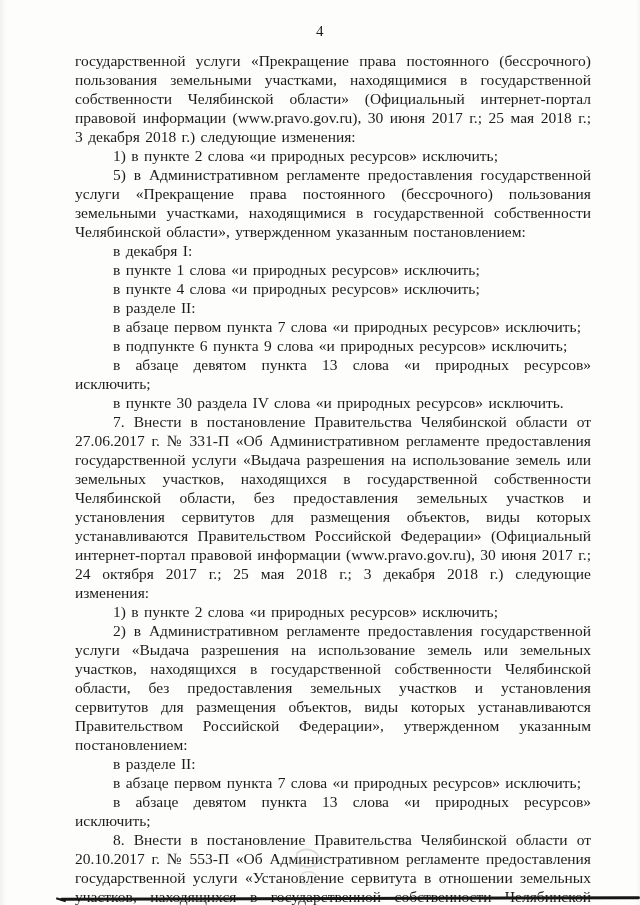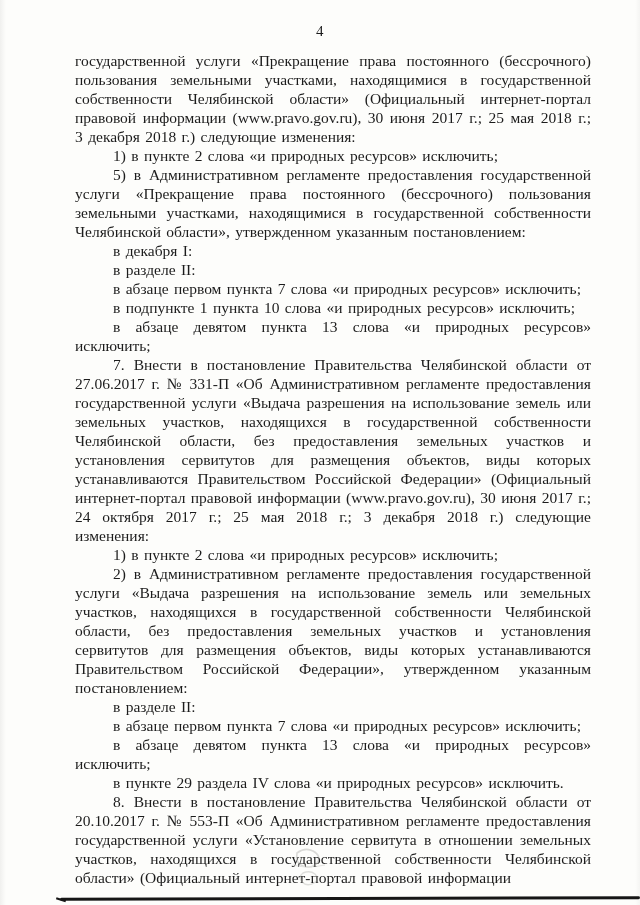--- a/index.html
+++ b/index.html
@@ -93,31 +93,33 @@
 
 <div class="scan-page">
 
   <div class="page-number">4</div>
 
   <div class="doc-text">
     <p class="para no-indent">государственной услуги «Прекращение права постоянного (бессрочного) пользования земельными участками, находящимися в государственной собственности Челябинской области» (Официальный интернет-портал правовой информации (www.pravo.gov.ru), 30 июня 2017 г.; 25 мая 2018 г.; 3 декабря 2018 г.) следующие изменения:</p>
     <p class="para">1) в пункте 2 слова «и природных ресурсов» исключить;</p>
     <p class="para">5) в Административном регламенте предоставления государственной услуги «Прекращение права постоянного (бессрочного) пользования земельными участками, находящимися в государственной собственности Челябинской области», утвержденном указанным постановлением:</p>
     <p class="para">в декабря I:</p>
+    <p class="para">в пункте 1 слова «и природных ресурсов» исключить;</p>
+    <p class="para">в пункте 4 слова «и природных ресурсов» исключить;</p>
     <p class="para">в разделе II:</p>
     <p class="para">в абзаце первом пункта 7 слова «и природных ресурсов» исключить;</p>
-    <p class="para">в подпункте 1 пункта 10 слова «и природных ресурсов» исключить;</p>
+    <p class="para">в подпункте 6 пункта 9 слова «и природных ресурсов» исключить;</p>
     <p class="para">в абзаце девятом пункта 13 слова «и природных ресурсов» исключить;</p>
+    <p class="para">в пункте 30 раздела IV слова «и природных ресурсов» исключить.</p>
     <p class="para">7. Внести в постановление Правительства Челябинской области от 27.06.2017 г. № 331-П «Об Административном регламенте предоставления государственной услуги «Выдача разрешения на использование земель или земельных участков, находящихся в государственной собственности Челябинской области, без предоставления земельных участков и установления сервитутов для размещения объектов, виды которых устанавливаются Правительством Российской Федерации» (Официальный интернет-портал правовой информации (www.pravo.gov.ru), 30 июня 2017 г.; 24 октября 2017 г.; 25 мая 2018 г.; 3 декабря 2018 г.) следующие изменения:</p>
     <p class="para">1) в пункте 2 слова «и природных ресурсов» исключить;</p>
     <p class="para">2) в Административном регламенте предоставления государственной услуги «Выдача разрешения на использование земель или земельных участков, находящихся в государственной собственности Челябинской области, без предоставления земельных участков и установления сервитутов для размещения объектов, виды которых устанавливаются Правительством Российской Федерации», утвержденном указанным постановлением:</p>
     <p class="para">в разделе II:</p>
     <p class="para">в абзаце первом пункта 7 слова «и природных ресурсов» исключить;</p>
     <p class="para">в абзаце девятом пункта 13 слова «и природных ресурсов» исключить;</p>
-    <p class="para">в пункте 29 раздела IV слова «и природных ресурсов» исключить.</p>
     <p class="para">8. Внести в постановление Правительства Челябинской области от 20.10.2017 г. № 553-П «Об Административном регламенте предоставления государственной услуги «Установление сервитута в отношении земельных участков, находящихся в государственной собственности Челябинской области» (Официальный интернет-портал правовой информации</p>
   </div>
 
   <svg class="stamp-artifact" viewBox="0 0 54 48" xmlns="http://www.w3.org/2000/svg" aria-hidden="true">
     <path d="M14 10 q8 -6 16 -2 q9 5 4 12 q-5 6 -14 3 q-8 -3 -6 -13z" fill="none" stroke="#9a9a96" stroke-width="1.6"></path>
     <path d="M20 30 q7 -3 12 1 q5 5 -1 9 q-7 4 -12 -1 q-4 -5 1 -9z" fill="none" stroke="#a5a5a0" stroke-width="1.4"></path>
     <path d="M10 22 q14 4 32 0" fill="none" stroke="#b0b0ab" stroke-width="1.2"></path>
   </svg>
 
   <div class="scan-line"></div>

